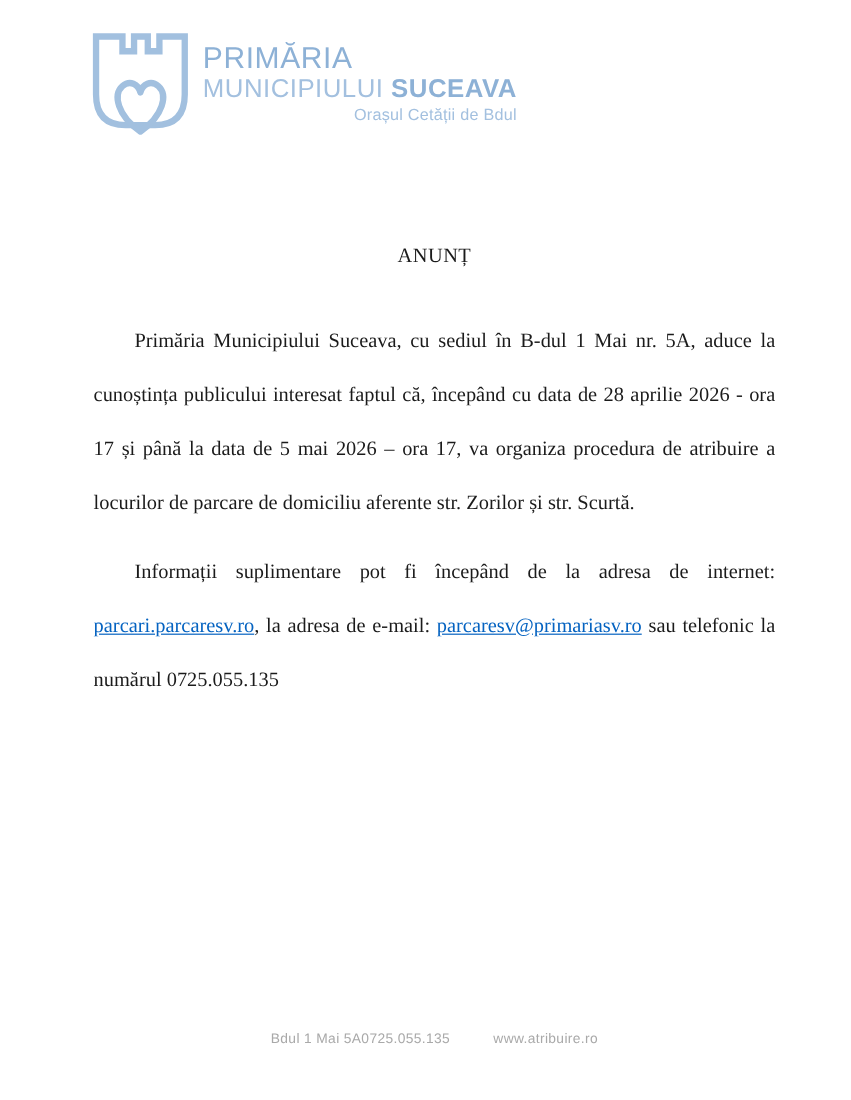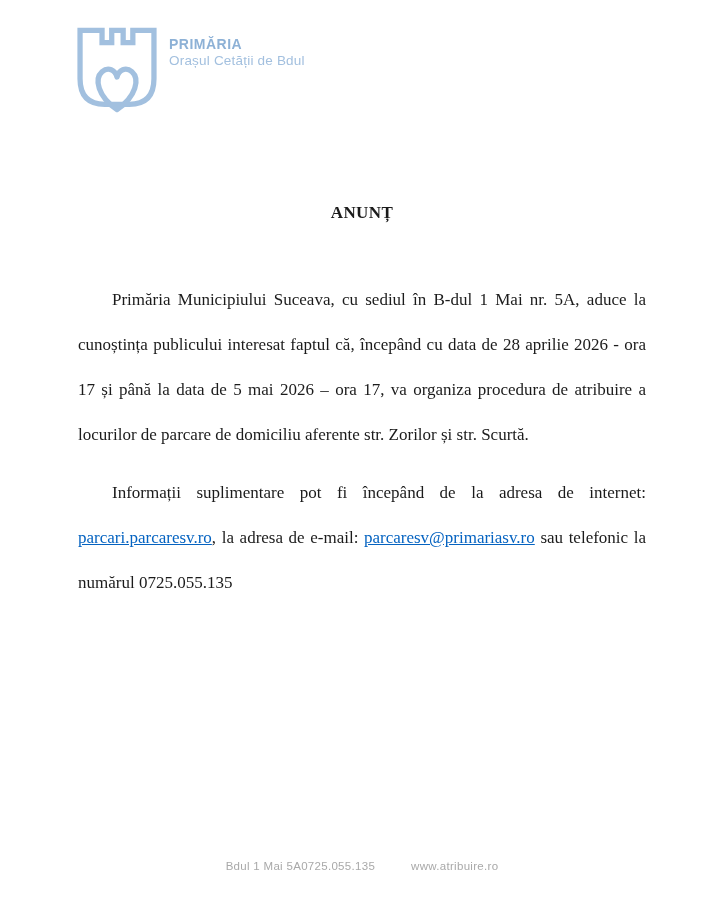--- a/index.html
+++ b/index.html
@@ -23,22 +23,22 @@
     gap: 8px;
   }
   .logo-icon { width: 88px; height: 92px; flex: 0 0 auto; }
   .logo-text {
     padding-top: 13px;
     font-family: "Liberation Sans", "DejaVu Sans", sans-serif;
     line-height: 1;
     white-space: nowrap;
   }
   .logo-line1 {
-    font-size: 14px;
-    font-weight: 700;
+    font-size: 25px;
+    font-weight: 400;
     letter-spacing: 0.5px;
     color: #8db1d6;
   }
   .logo-line2 {
     margin-top: 2px;
     font-size: 21.5px;
     letter-spacing: 0.4px;
     color: #a3c0df;
   }
   .logo-line2 .bold { font-weight: 700; color: #8db1d6; }
@@ -55,23 +55,23 @@
     position: absolute;
     left: 78px;
     top: 203px;
     width: 568px;
     font-size: 17px;
     color: #1b1b1b;
   }
   .doc-heading {
     text-align: center;
     font-size: 17px;
-    font-weight: 700;
+    font-weight: 400;
     letter-spacing: 0.4px;
-    margin-bottom: 54px;
+    margin-bottom: 38px;
   }
   .doc p {
     text-align: justify;
     text-indent: 34px;
     line-height: 45px;
     margin-bottom: 13px;
   }
   .doc a {
     color: #0563c1;
     text-decoration: underline;
@@ -98,20 +98,21 @@
 
 <div class="page">
 
   <div class="logo">
     <svg class="logo-icon" viewBox="0 0 100 104" xmlns="http://www.w3.org/2000/svg" fill="none">
       <path d="M 8 7 L 33 7 L 33 21 L 44 21 L 44 7 L 57 7 L 57 21 L 68 21 L 68 7 L 92 7 L 92 62 Q 92 91 64 91 L 36 91 Q 8 91 8 62 Z" stroke="#a2c0df" stroke-width="6" stroke-linejoin="miter"></path>
       <path d="M 50 97 C 28 82 24 62 33 54 C 40 48 48 52 50 60 C 52 52 60 48 67 54 C 76 62 72 82 50 97 Z" stroke="#a2c0df" stroke-width="6" stroke-linejoin="round" stroke-linecap="round"></path>
     </svg>
     <div class="logo-text">
       <div class="logo-line1">PRIMĂRIA</div>
+      <div class="logo-line2"><span>MUNICIPIULUI </span><span class="bold">SUCEAVA</span></div>
       <div class="logo-subtitle">Orașul Cetății de Bdul</div>
     </div>
   </div>
 
   <div class="doc">
     <div class="doc-heading">ANUNȚ</div>
     <p>Primăria Municipiului Suceava, cu sediul în B-dul 1 Mai nr. 5A, aduce la cunoștința publicului interesat faptul că, începând cu data de 28 aprilie 2026 - ora 17 și până la data de 5 mai 2026 – ora 17, va organiza procedura de atribuire a locurilor de parcare de domiciliu aferente str. Zorilor și str. Scurtă.</p>
     <p><span>Informații suplimentare pot fi începând de la adresa de internet: </span><a>parcari.parcaresv.ro</a><span>, la adresa de e-mail: </span><a>parcaresv@primariasv.ro</a><span> sau telefonic la numărul 0725.055.135</span></p>
   </div>
 

